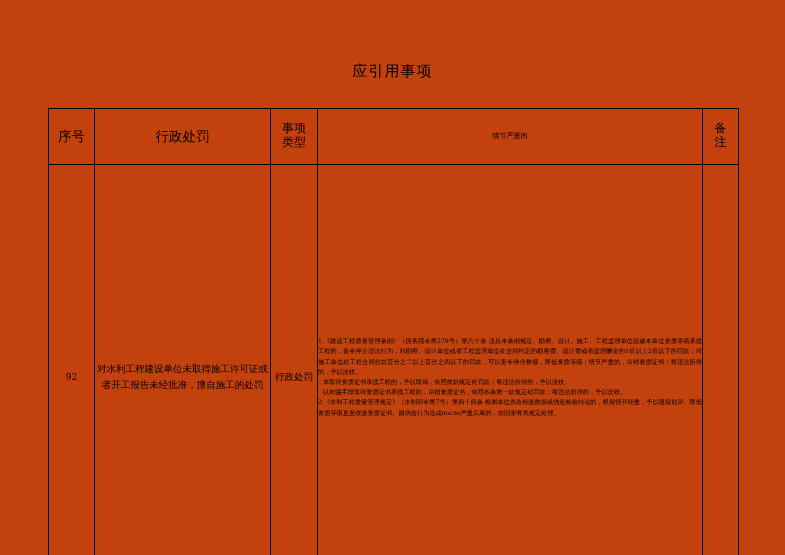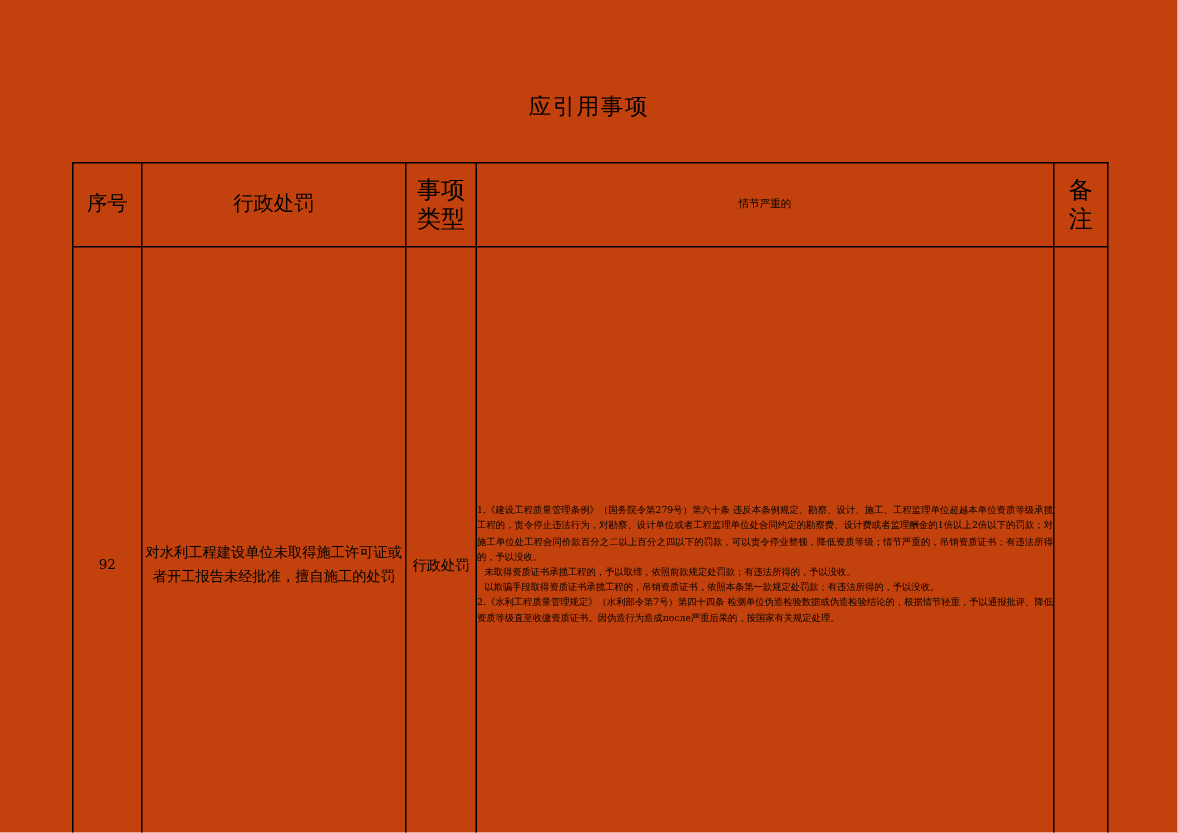--- a/index.html
+++ b/index.html
@@ -51,23 +51,24 @@
   }
   .hdr-big {
     font-size: 13.5px;
     line-height: 1.35;
   }
   .hdr-small {
     font-size: 7px;
     line-height: 1.3;
   }
   .hdr-vert {
-    font-size: 16px;
+    font-size: 12px;
     line-height: 1.15;
     letter-spacing: 0;
+    font-family: Liberation Mono, monospace;
   }
   .hdr-vert span {
     display: block;
   }
   
   .body-row td {
     vertical-align: middle;
   }
   .cell-no {
     text-align: center;

